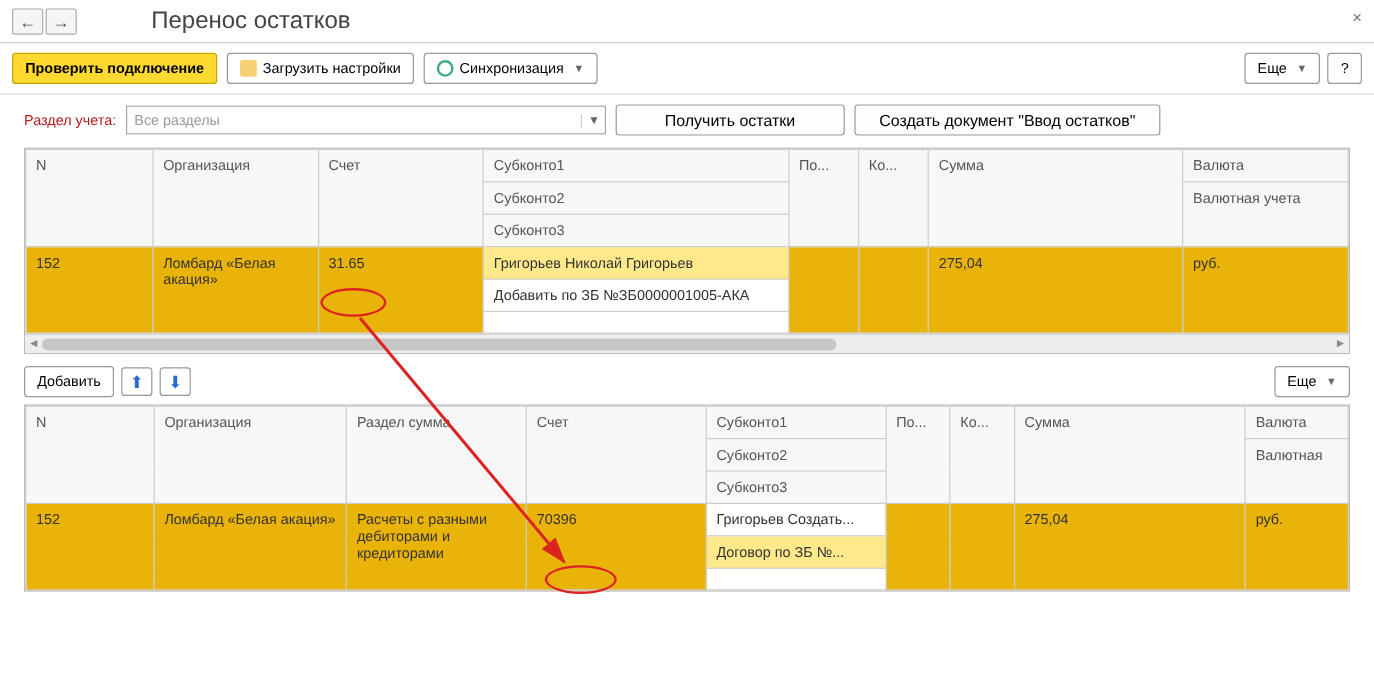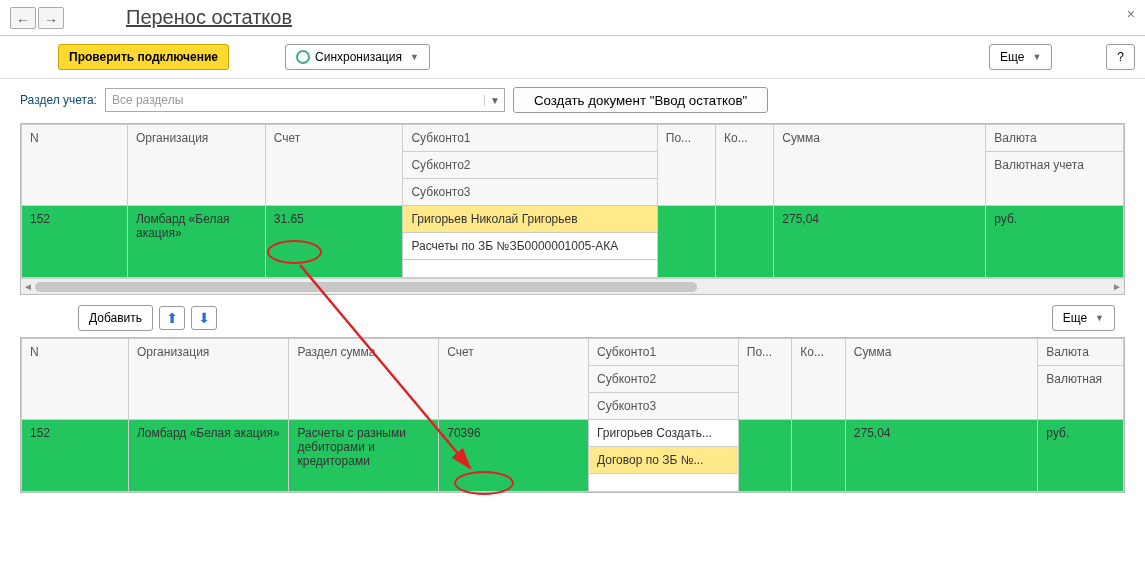--- a/index.html
+++ b/index.html
@@ -1,85 +1,90 @@
 <!DOCTYPE html>
 <html><head>
 <meta charset="utf-8">
 <style>
 * { box-sizing: border-box; margin: 0; padding: 0; }
 body { font-family: Arial, sans-serif; font-size: 12px; color: #333; background: #fff; width: 1145px; height: 565px; overflow: hidden; position: relative; }
 .topbar { display: flex; align-items: center; padding: 6px 10px; border-bottom: 1px solid #ccc; }
 .nav-btn { width: 26px; height: 22px; border: 1px solid #aaa; background: #f5f5f5; margin-right: 2px; display: flex; align-items: center; justify-content: center; cursor: pointer; border-radius: 2px; font-size: 14px; color: #555; }
-.page-title { font-size: 20px; margin-left: 60px; color: #444; text-decoration: underline; }
+.page-title { font-size: 20px; margin-left: 60px; color: #444; }
 .close-x { position: absolute; right: 10px; top: 6px; font-size: 14px; color: #777; cursor: pointer; }
 .toolbar { display: flex; align-items: center; padding: 8px 10px; gap: 8px; border-bottom: 1px solid #ddd; }
-.btn { height: 26px; padding: 0 10px; border: 1px solid #999; background: #fff; border-radius: 3px; display: inline-flex; align-items: center; gap: 5px; cursor: pointer; font-size: 12px; margin-left: 48px; }
+.btn { height: 26px; padding: 0 10px; border: 1px solid #999; background: #fff; border-radius: 3px; display: inline-flex; align-items: center; gap: 5px; cursor: pointer; font-size: 12px; }
 .btn-primary { background: #ffd930; border-color: #c5a500; font-weight: bold; }
 .icon-save { width: 14px; height: 14px; background: linear-gradient(#7bb3e0, #5a9bd0); border-radius: 2px; position: relative; }
 .icon-load { width: 14px; height: 14px; background: #f7d074; border-radius: 2px; position: relative; }
 .icon-sync { width: 14px; height: 14px; border: 2px solid #4a8; border-radius: 50%; position: relative; }
 .dropdown-arrow { font-size: 9px; color: #666; margin-left: 3px; }
 .toolbar-right { margin-left: auto; display: flex; gap: 6px; }
 .filterbar { display: flex; align-items: center; padding: 8px 10px 10px 20px; gap: 8px; }
-.filterbar label { color: #0c4a6e; }
+.filterbar label { color: #b91c1c; }
 .select-input { flex: 0 0 400px; height: 24px; border: 1px solid #aaa; background: #fff; display: flex; align-items: center; padding: 0 6px; color: #999; position: relative; }
 .select-input .caret { position: absolute; right: 4px; font-size: 10px; color: #666; border-left: 1px solid #ccc; padding-left: 5px; }
 .wide-btn { height: 26px; padding: 0 40px; border: 1px solid #999; background: #fdfdfd; border-radius: 3px; cursor: pointer; }
 .table-wrap { margin: 0 20px 4px 20px; border: 1px solid #bbb; }
 .grid { width: 100%; border-collapse: collapse; table-layout: fixed; }
 .grid th, .grid td { border: 1px solid #ccc; padding: 6px 8px; text-align: left; vertical-align: top; font-weight: normal; background: #fff; }
 .grid th { background: #f7f7f7; color: #555; }
 .sub-th { background: #f7f7f7; }
 .num-col { text-align: right; }
-.row-yellow td { background: #22c55e; }
+.row-yellow td { background: #eab308; }
 .cell-white { background: #fff !important; }
 .cell-hl { background: #ffe98a !important; }
 .scrollbar { height: 16px; background: #eee; border-top: 1px solid #ccc; position: relative; display: flex; align-items: center; }
 .scrollbar .thumb { position: absolute; left: 14px; width: 60%; height: 10px; background: #c7c7c7; border-radius: 5px; }
 .scrollbar .arr { width: 14px; text-align: center; color: #888; font-size: 10px; }
 .scrollbar .arr.right { position: absolute; right: 0; }
-.midbar { display: flex; align-items: center; padding: 6px 30px; gap: 6px; }
+.midbar { display: flex; align-items: center; padding: 6px 20px; gap: 6px; }
 .sq-btn { width: 26px; height: 24px; border: 1px solid #999; background: #fff; border-radius: 3px; display: flex; align-items: center; justify-content: center; cursor: pointer; }
 .arrow-up { color: #2a6cd6; font-size: 14px; }
 .arrow-down { color: #2a6cd6; font-size: 14px; }
 .annot-arrow { position: absolute; pointer-events: none; z-index: 50; }
 .circle { position: absolute; border: 2px solid #d22; border-radius: 50%; pointer-events: none; z-index: 51; }
 </style>
 </head>
 <body>
 
 <div class="topbar">
   <div class="nav-btn">←</div>
   <div class="nav-btn">→</div>
   <div class="page-title">Перенос остатков</div>
   <div class="close-x">×</div>
 </div>
 
 <div class="toolbar">
   <button class="btn btn-primary">Проверить подключение</button>
+  <button class="btn">
+    <span class="icon-load"></span>
+    <span>Загрузить настройки</span>
+  </button>
   <button class="btn">
     <span class="icon-sync"></span>
     <span>Синхронизация</span>
     <span class="dropdown-arrow">▼</span>
   </button>
   <div class="toolbar-right">
     <button class="btn">
       <span>Еще</span>
       <span class="dropdown-arrow">▼</span>
     </button>
     <button class="btn">?</button>
   </div>
 </div>
 
 <div class="filterbar">
   <label>Раздел учета:</label>
   <div class="select-input">
     <span>Все разделы</span>
     <span class="caret">▼</span>
   </div>
+  <button class="wide-btn">Получить остатки</button>
   <button class="wide-btn" style="padding:0 20px">Создать документ "Ввод остатков"</button>
 </div>
 
 <div class="table-wrap">
 <table class="grid">
   <colgroup>
     <col style="width:100px">
         <col style="width:130px">
         <col style="width:130px">
     <col style="width:240px">
@@ -110,21 +115,21 @@
     <td rowspan="3" class="num-col">152</td>
     <td rowspan="3">Ломбард «Белая акация»</td>
     <td rowspan="3">31.65</td>
     <td class="cell-hl">Григорьев Николай Григорьев</td>
     <td rowspan="3"></td>
     <td rowspan="3"></td>
     <td rowspan="3" class="num-col">275,04</td>
     <td rowspan="3">руб.</td>
   </tr>
   <tr class="row-yellow">
-    <td class="cell-white">Расчеты по ЗБ №ЗБ0000001005-АКА</td>
+    <td class="cell-white">Добавить по ЗБ №ЗБ0000001005-АКА</td>
   </tr>
   <tr class="row-yellow">
     <td class="cell-white" style="height:18px"></td>
   </tr>
 </tbody>
     </table>
 <div class="scrollbar">
   <span class="arr">◄</span>
   <div class="thumb"></div>
   <span class="arr right">►</span>

